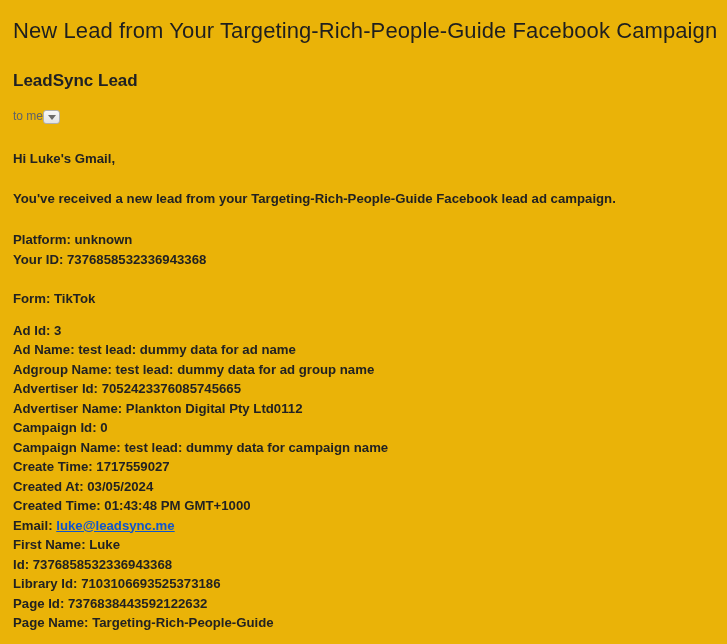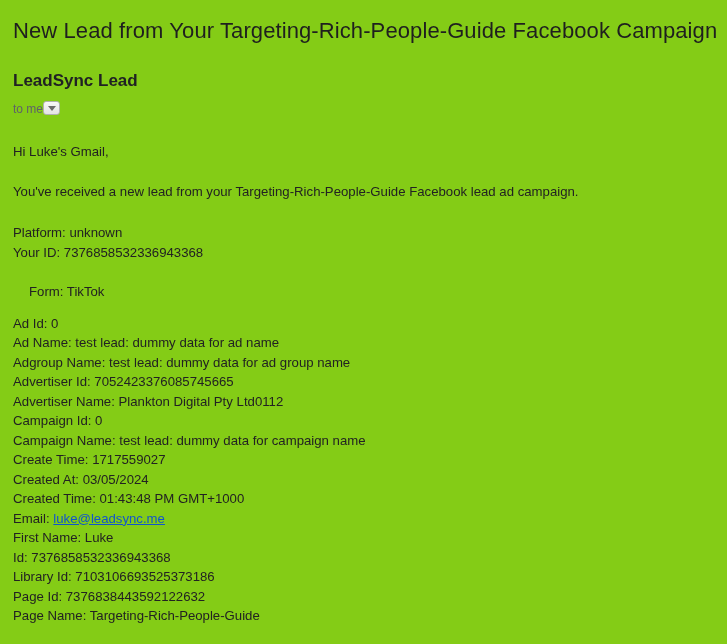--- a/index.html
+++ b/index.html
@@ -5,21 +5,21 @@
   html, body {
     margin: 0;
     padding: 0;
     background: #ffffff;
     font-family: "Liberation Sans", "DejaVu Sans", sans-serif;
   }
   .page {
     position: relative;
     width: 727px;
     height: 644px;
-    background: #84cc16;
+    background: #eab308;
     overflow: hidden;
   }
   .content {
     padding: 17px 8px 0 13px;
   }
   .subject {
     font-size: 22px;
     font-weight: 400;
     color: #1f1f1f;
     line-height: 28px;
@@ -30,23 +30,23 @@
   .sender-block {
     margin-top: 27px;
   }
   .sender-name {
     font-size: 17px;
     font-weight: 700;
     color: #202124;
     line-height: 18px;
   }
   .recipient-row {
-    margin-top: 11px;
+    margin-top: 18px;
     display: flex;
-    align-items: flex-start;
+    align-items: flex-end;
   }
   .recipient-label {
     font-size: 12px;
     color: #5f6368;
     line-height: 16px;
   }
   .details-chip {
     display: inline-flex;
     align-items: center;
     justify-content: center;
@@ -63,25 +63,26 @@
     width: 0;
     height: 0;
     border-left: 4px solid transparent;
     border-right: 4px solid transparent;
     border-top: 5px solid #6b6b6b;
   }
   .email-body {
     font-size: 13.2px;
     color: #222222;
     line-height: 19.5px;
+    font-weight: bold;
   }
   .para-greeting   { margin: 25px 0 0 0; }
   .para-intro      { margin: 20px 0 0 0; }
   .para-summary    { margin: 22px 0 0 0; }
-  .para-form       { margin: 20px 0 0 16px; }
+  .para-form       { margin: 20px 0 0 0; }
   .para-details    { margin: 12px 0 0 0; }
   .body-line { white-space: nowrap; }
   .email-link {
     color: #1155cc;
     text-decoration: underline;
     margin-top: 16px;
   }
 </style>
 </head>
 <body>
@@ -108,21 +109,21 @@
       <div class="para-intro body-line">You've received a new lead from your Targeting-Rich-People-Guide Facebook lead ad campaign.</div>
 
       <div class="para-summary">
         <div class="body-line">Platform: unknown</div>
         <div class="body-line">Your ID: 7376858532336943368</div>
       </div>
 
       <div class="para-form body-line">Form: TikTok</div>
 
       <div class="para-details">
-        <div class="body-line">Ad Id: 0</div>
+        <div class="body-line">Ad Id: 3</div>
         <div class="body-line">Ad Name: test lead: dummy data for ad name</div>
         <div class="body-line">Adgroup Name: test lead: dummy data for ad group name</div>
         <div class="body-line">Advertiser Id: 7052423376085745665</div>
         <div class="body-line">Advertiser Name: Plankton Digital Pty Ltd0112</div>
         <div class="body-line">Campaign Id: 0</div>
         <div class="body-line">Campaign Name: test lead: dummy data for campaign name</div>
         <div class="body-line">Create Time: 1717559027</div>
         <div class="body-line">Created At: 03/05/2024</div>
         <div class="body-line">Created Time: 01:43:48 PM GMT+1000</div>
 

